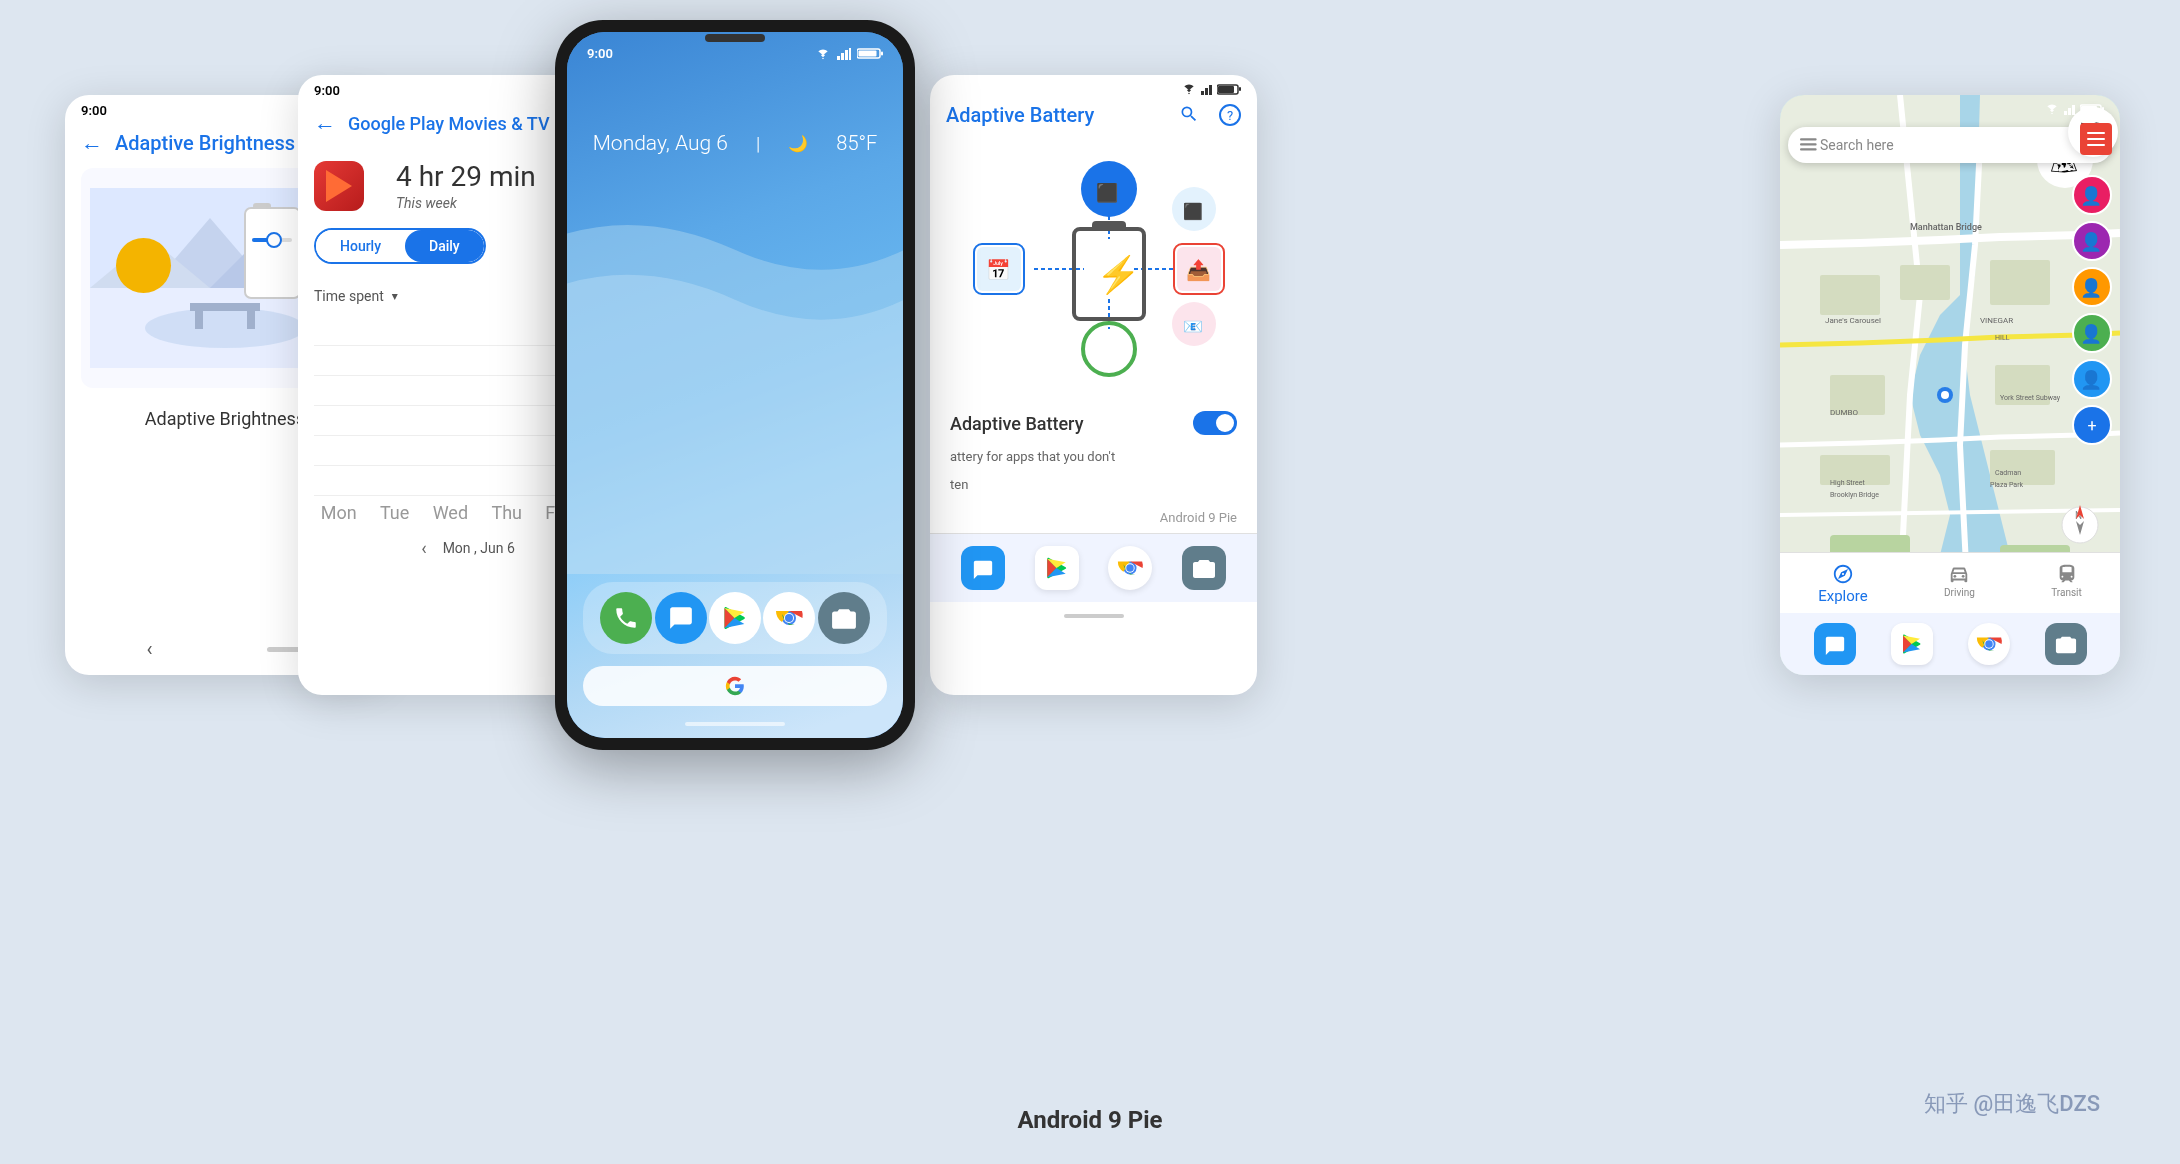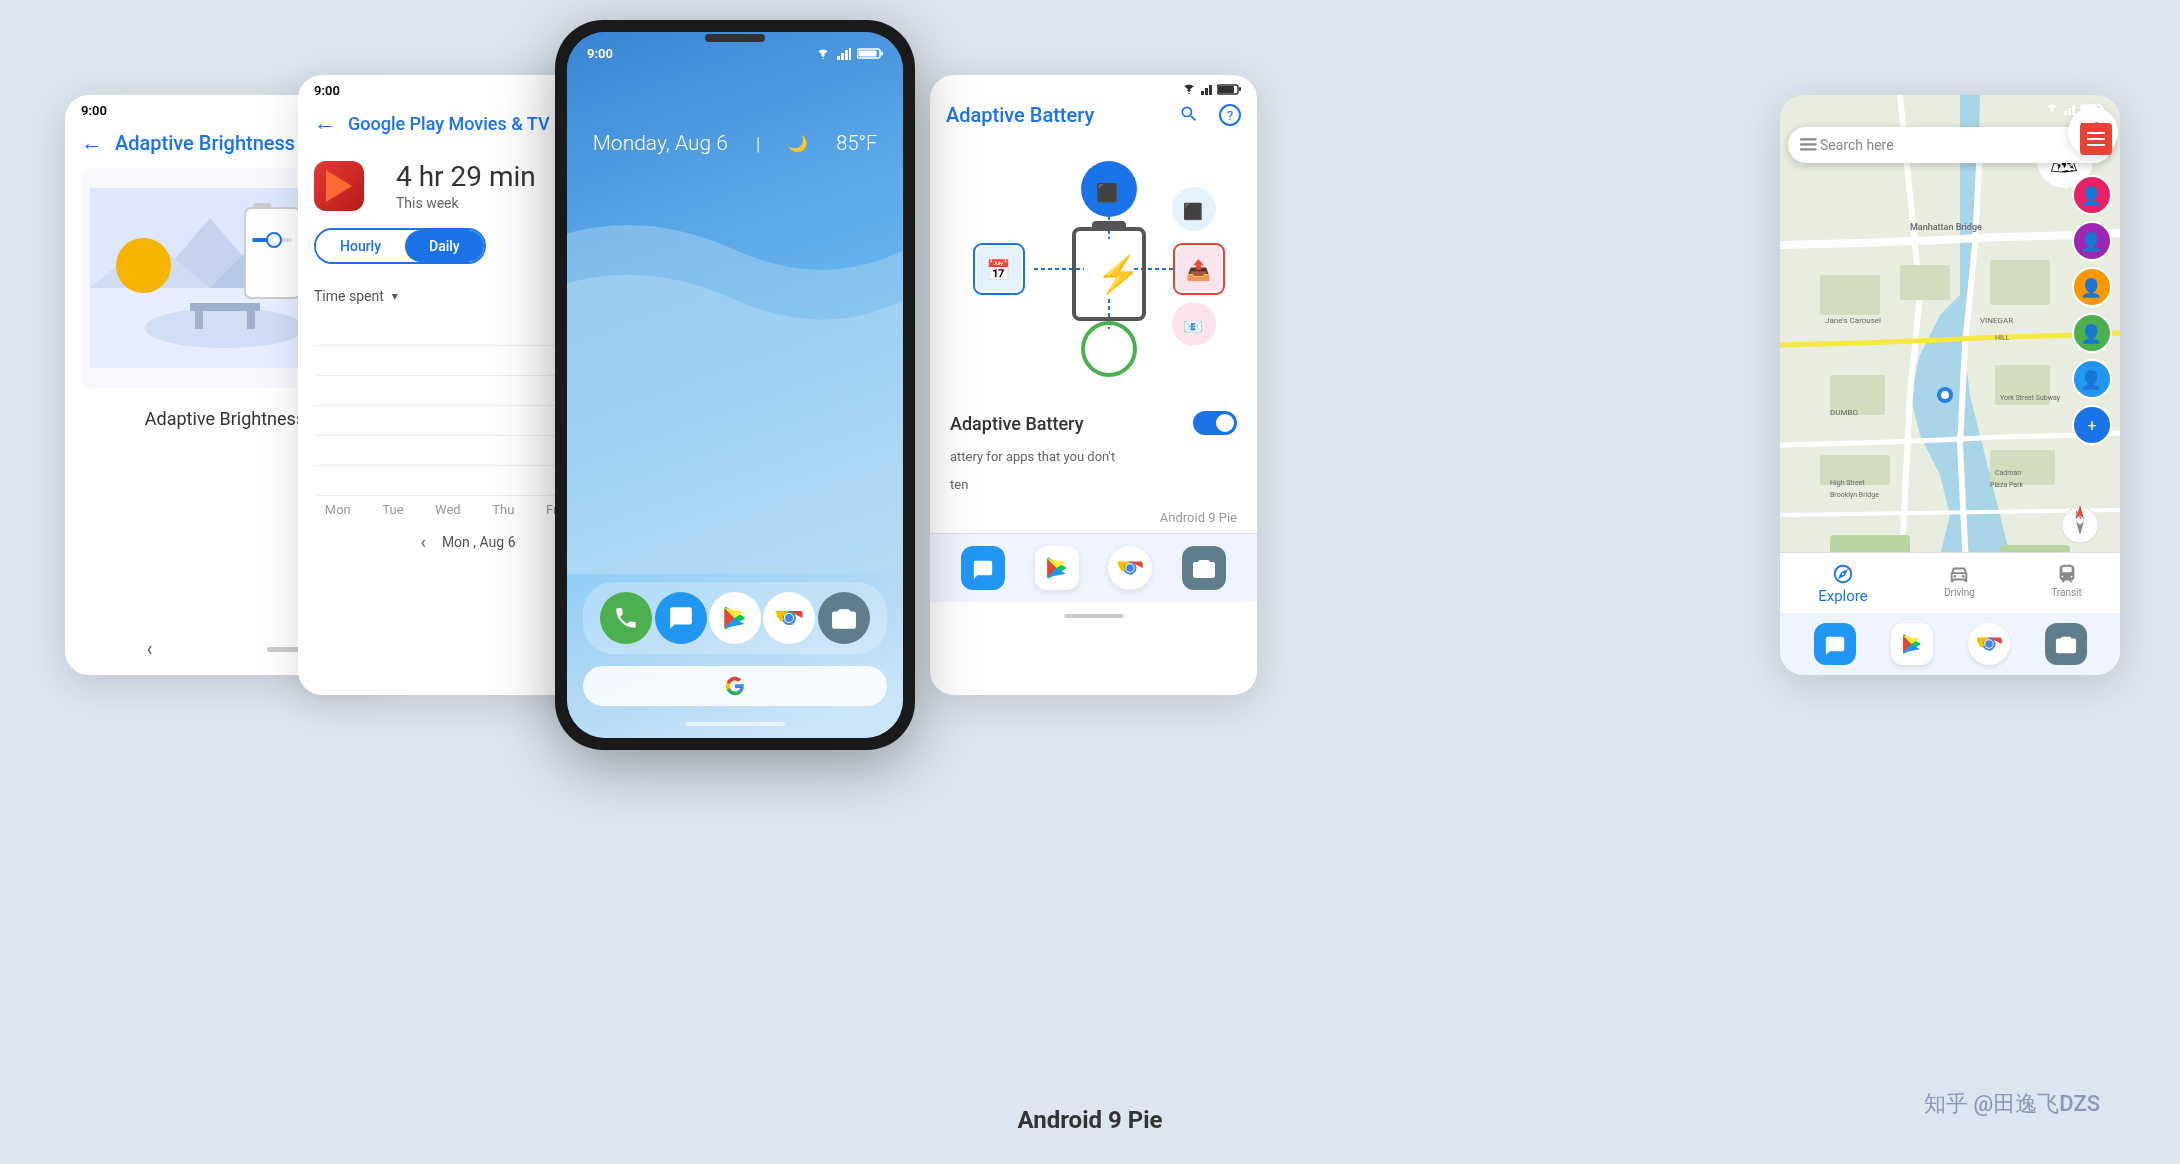--- a/index.html
+++ b/index.html
@@ -186,20 +186,21 @@
 
     .movies-time h2 {
       font-size: 28px;
       font-weight: 400;
       color: #333;
     }
 
     .movies-time span {
       color: #666;
       font-size: 14px;
+      font-style: italic;
     }
 
     .tab-item {
       padding: 8px 24px;
       font-size: 14px;
       font-weight: 500;
       cursor: pointer;
     }
 
     .tab-item.active {
@@ -219,21 +220,21 @@
       gap: 8px;
       padding: 12px 16px;
       font-size: 14px;
       color: #555;
     }
 
     .day-labels {
       display: flex;
       justify-content: space-around;
       padding: 6px 11px;
-      font-size: 13px;
+      font-size: 18px;
       color: #999;
     }
 
     .nav-date {
       display: flex;
       align-items: center;
       justify-content: center;
       gap: 16px;
       padding: 8px 16px;
       font-size: 14px;
@@ -461,21 +462,21 @@
       <span>Mon</span>
       <span>Tue</span>
       <span>Wed</span>
       <span>Thu</span>
       <span>Fri</span>
       <span>Sat</span>
     </div>
 
     <div class="nav-date">
       <span style="font-size:18px;color:#666;">‹</span>
-      <span>Mon , Aug 6</span>
+      <span>Mon , Jun 6</span>
     </div>
 
   </div>
 
   <div class="phone-center-wrapper">
     <div class="phone-center">
       <div class="phone-notch"></div>
       <div class="phone-center-screen">
 
         <div style="width:100%;height:100%;background:linear-gradient(160deg,#3a85d4 0%,#5ba8e8 30%,#6ab8f0 50%,#8fcef8 65%,#b0d8f5 80%,#cce5fa 95%);position:relative;display:flex;flex-direction:column;">

